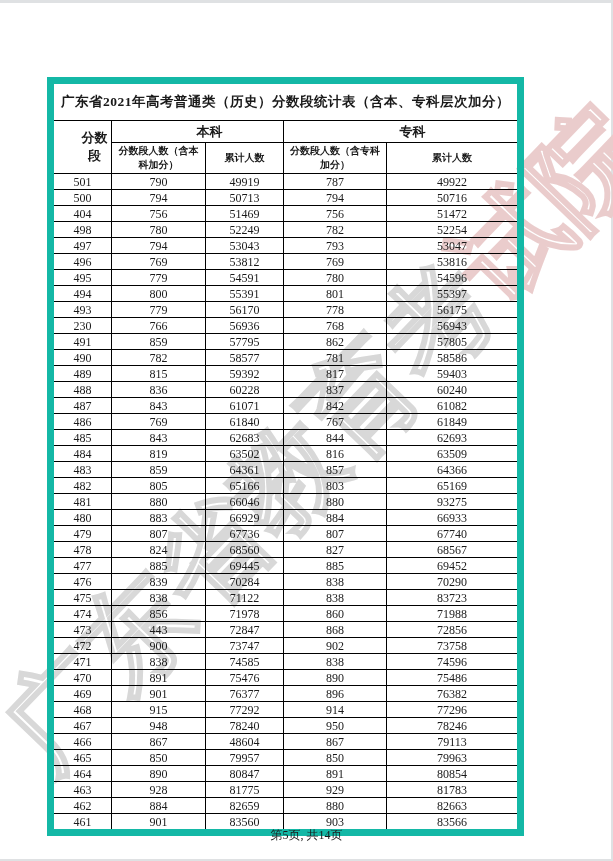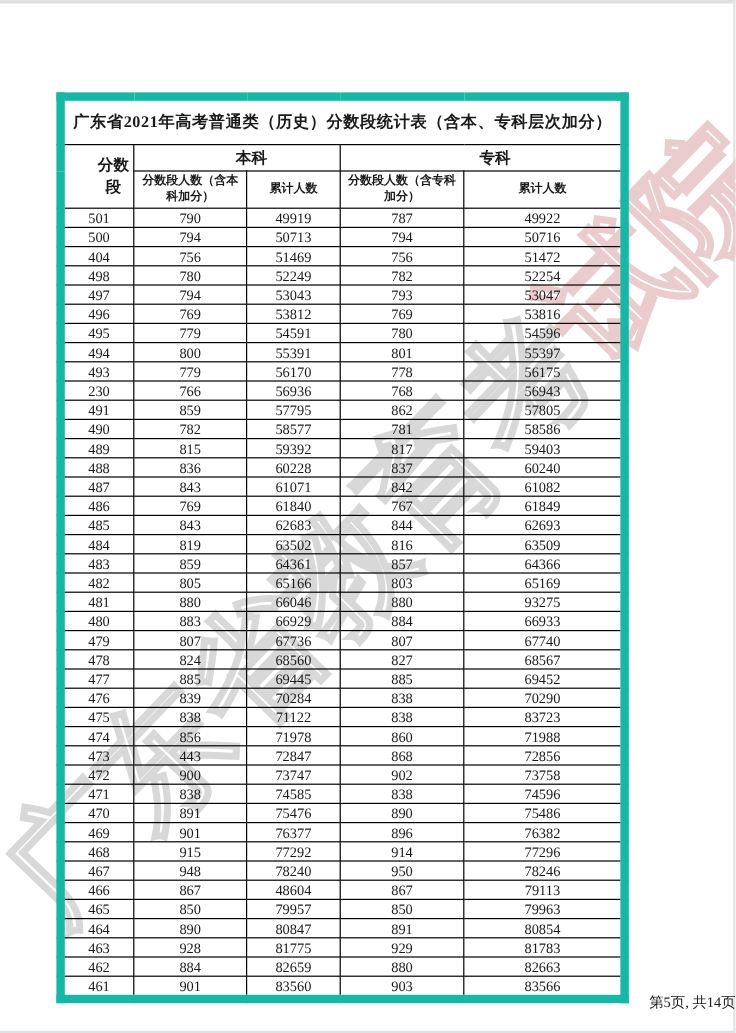--- a/index.html
+++ b/index.html
@@ -94,21 +94,21 @@
   tbody td {
     height: 15px;
     font-size: 12px;
     line-height: 14px;
   }
   .page-footer {
     position: absolute;
     left: 0;
     top: 827px;
     width: 613px;
-    text-align: right;
+    text-align: center;
     font-size: 12px;
     z-index: 1;
   }
 </style>
 </head>
 <body>
 
 <div class="frame-top"></div>
 <div class="frame-right"></div>
 <div class="frame-bottom"></div>

